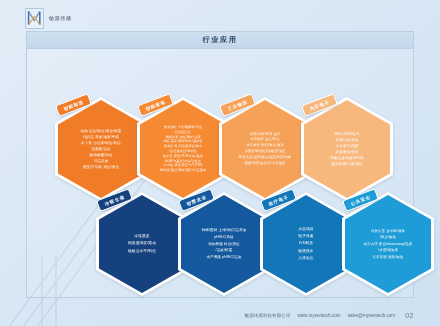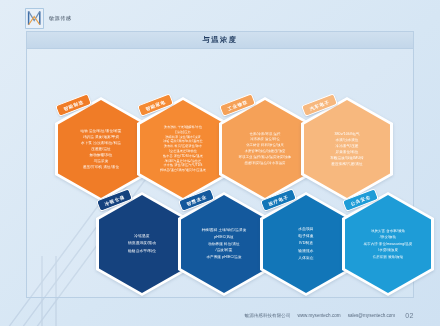--- a/index.html
+++ b/index.html
@@ -115,21 +115,21 @@
         <path d="M3.6 3.4 L9.2 12.6 L14.8 3.4" stroke="#6f8fb5" stroke-width="1.2" fill="none"></path>
         <path d="M3.6 16.8 L9.2 8.6 L14.8 16.8" stroke="#e8a14a" stroke-width="1.1" fill="none"></path>
       </svg>
     </span>
     <span class="logo-text">敏源传感</span>
   </div>
 
   <div class="frame">
 
     <div class="title-bar">
-      <span class="t">与温浓度</span>
+      <span class="t">行业应用</span>
     </div>
 
     <div class="stage">
 
       <div class="hex" style="left:28px;top:49px;">
         <span class="shell"></span>
         <span class="face" style="background:#f07c27;"></span>
         <span class="body">电物 温位/料位/液位/称重
 环的温 湿度/烟雾/甲烷
 水下泵 浊浊液/料位/料温

